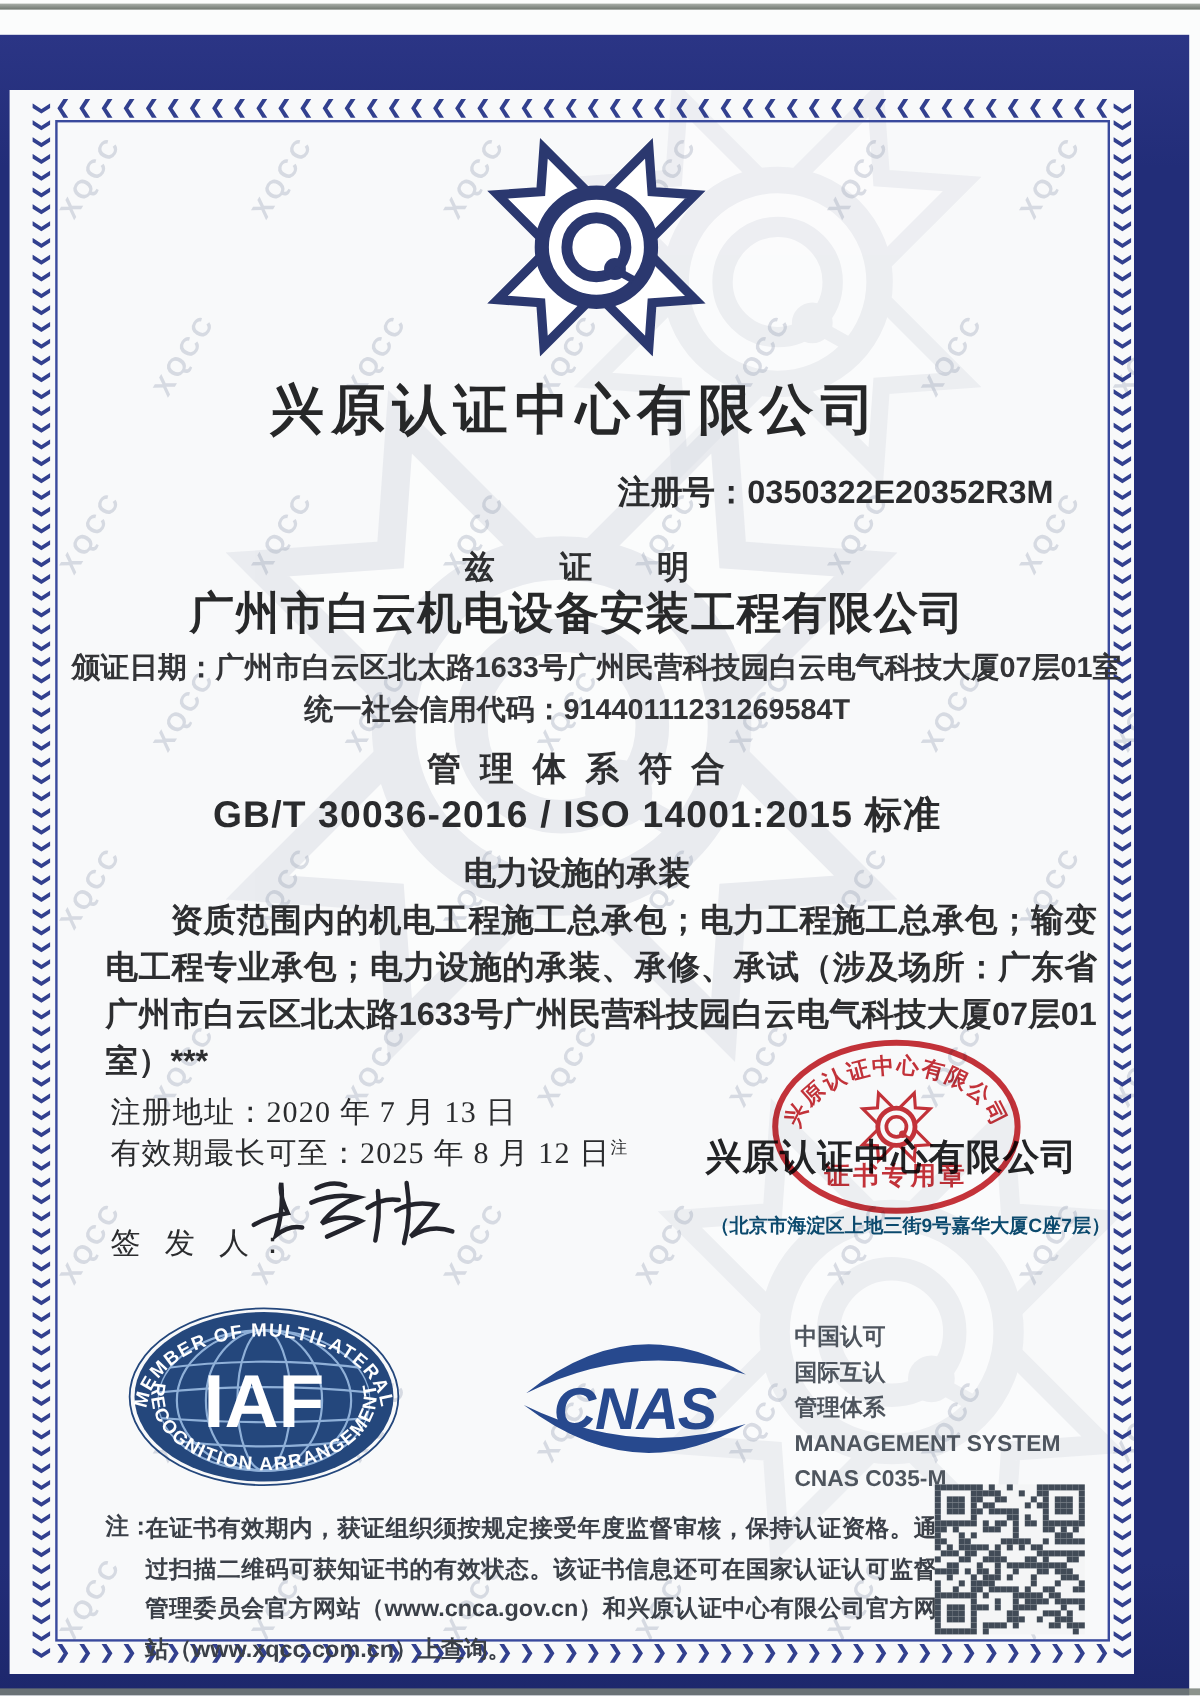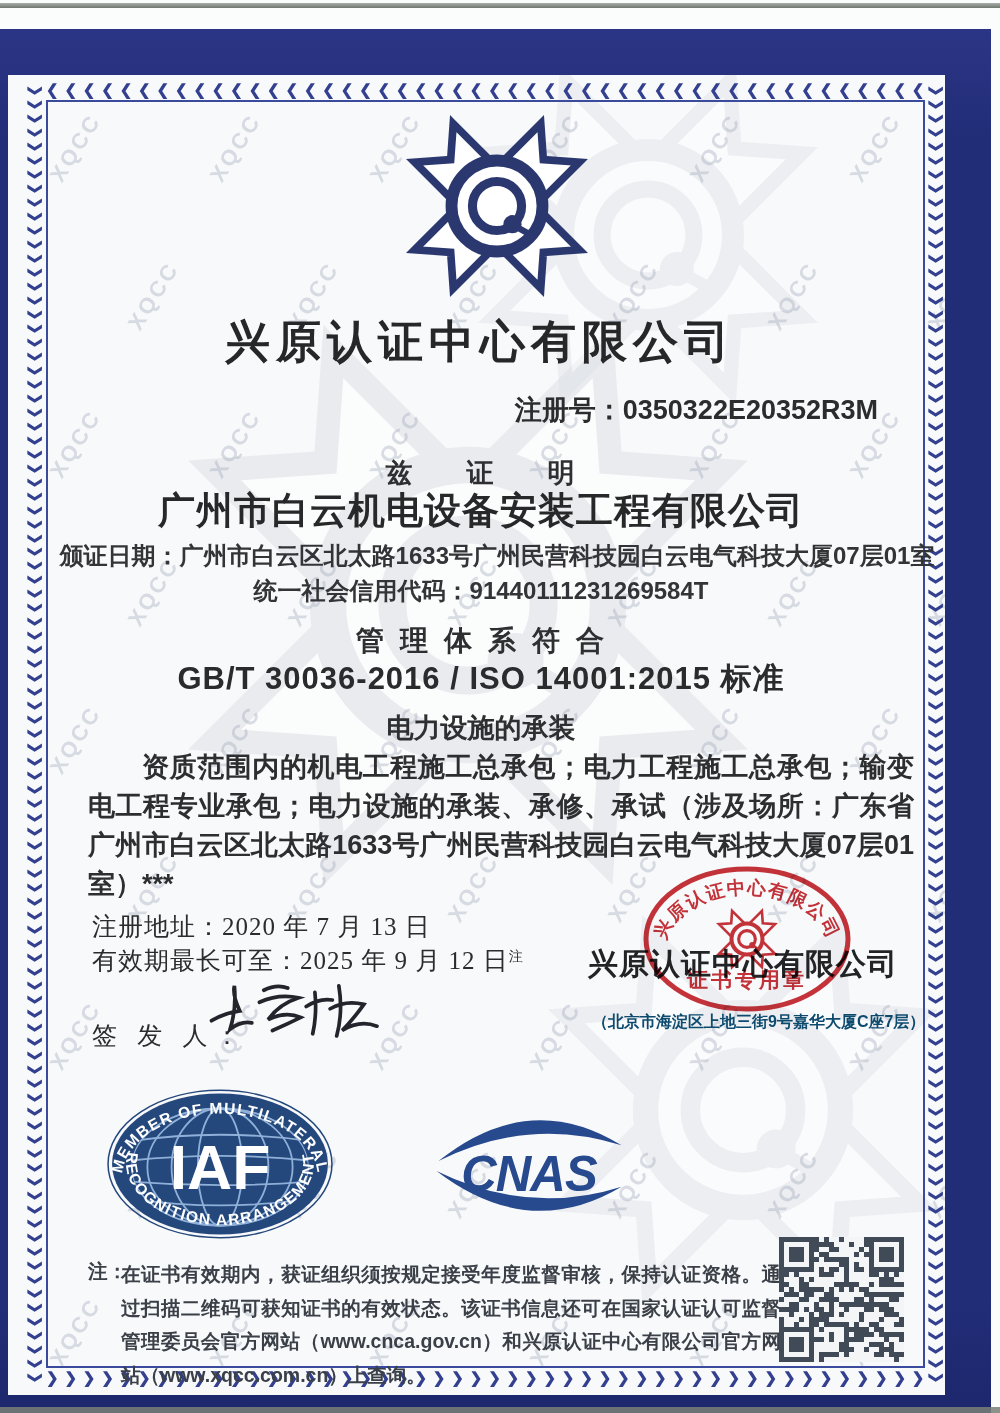--- a/index.html
+++ b/index.html
@@ -464,21 +464,21 @@
   </div>
   <div class="abs conform">管理体系符合</div>
   <div class="abs standard">GB/T 30036-2016 / ISO 14001:2015 标准</div>
   <div class="abs scope-head">电力设施的承装</div>
   <div class="abs scope">资质范围内的机电工程施工总承包；电力工程施工总承包；输变电工程专业承包；电力设施的承装、承修、承试（涉及场所：广东省广州市白云区北太路1633号广州民营科技园白云电气科技大厦07层01室）***</div>
 
   <div class="abs serifline issue-date">
     <span>注册地址：</span><span>2020 年 7 月 13 日</span>
   </div>
   <div class="abs serifline expiry">
-    <span>有效期最长可至：</span><span>2025 年 9 月 12 日</span><sup>注</sup>
+    <span>有效期最长可至：</span><span>2025 年 8 月 12 日</span><sup>注</sup>
   </div>
   <div class="abs serifline signer">签 发 人：</div>
   <svg class="abs signature" viewBox="0 0 170 72" fill="none" stroke="#23242c" stroke-width="3.4" stroke-linecap="round">
     <path d="M6,44 Q18,37 32,35 Q25,20 27,12 Q29,33 23,52 Q33,44 43,46"></path>
     <path d="M54,16 Q66,10 76,14 M50,27 Q68,19 86,23 Q68,29 58,43 Q74,35 88,41 Q76,47 62,53"></path>
     <path d="M101,18 Q103,38 99,56 M93,31 Q105,23 117,25 M123,12 Q127,36 121,58 M115,33 Q129,25 146,29 Q136,43 126,53 Q142,43 158,49"></path>
   </svg>
 
   <div class="abs issuer-name">兴原认证中心有限公司</div>
   <div class="abs issuer-addr">（北京市海淀区上地三街9号嘉华大厦C座7层）</div>
@@ -519,20 +519,27 @@
     <text font-size="15.5" font-weight="bold" fill="#fff" letter-spacing="1.4" font-family="Liberation Sans, sans-serif">
       <textPath href="#iafBottom" startOffset="50%" text-anchor="middle">RECOGNITION ARRANGEMENT</textPath>
     </text>
   </svg>
 
   <svg class="abs cnas" viewBox="0 0 200 126">
     <path d="M8,58 Q100,-16 194,42 Q100,12 8,58 Z" fill="#27498e"></path>
     <path d="M6,68 Q100,140 194,84 Q100,114 6,68 Z" fill="#27498e"></path>
     <text x="100" y="88" text-anchor="middle" font-size="50" font-weight="bold" font-style="italic" fill="#27498e" letter-spacing="-1" font-family="Liberation Sans, sans-serif">CNAS</text>
   </svg>
+  <div class="abs cnas-text">
+    <div>中国认可</div>
+    <div>国际互认</div>
+    <div>管理体系</div>
+    <div>MANAGEMENT SYSTEM</div>
+    <div>CNAS C035-M</div>
+  </div>
 
   <div class="abs note-label">注：</div>
   <div class="abs note-text">在证书有效期内，获证组织须按规定接受年度监督审核，保持认证资格。通过扫描二维码可获知证书的有效状态。该证书信息还可在国家认证认可监督管理委员会官方网站（www.cnca.gov.cn）和兴原认证中心有限公司官方网站（www.xqcc.com.cn）上查询。</div>
   <div class="abs qr">
       <b style="left: 0px; top: 0px;"></b>
       <b style="left: 5px; top: 0px;"></b>
       <b style="left: 10px; top: 0px;"></b>
       <b style="left: 15px; top: 0px;"></b>
       <b style="left: 20px; top: 0px;"></b>
       <b style="left: 25px; top: 0px;"></b>

